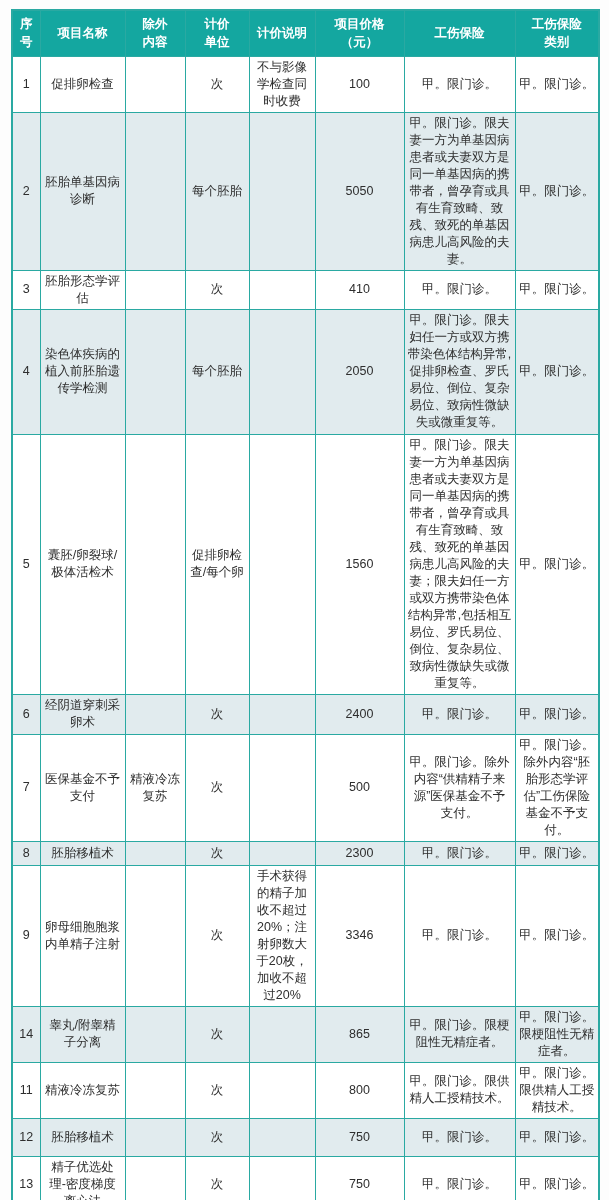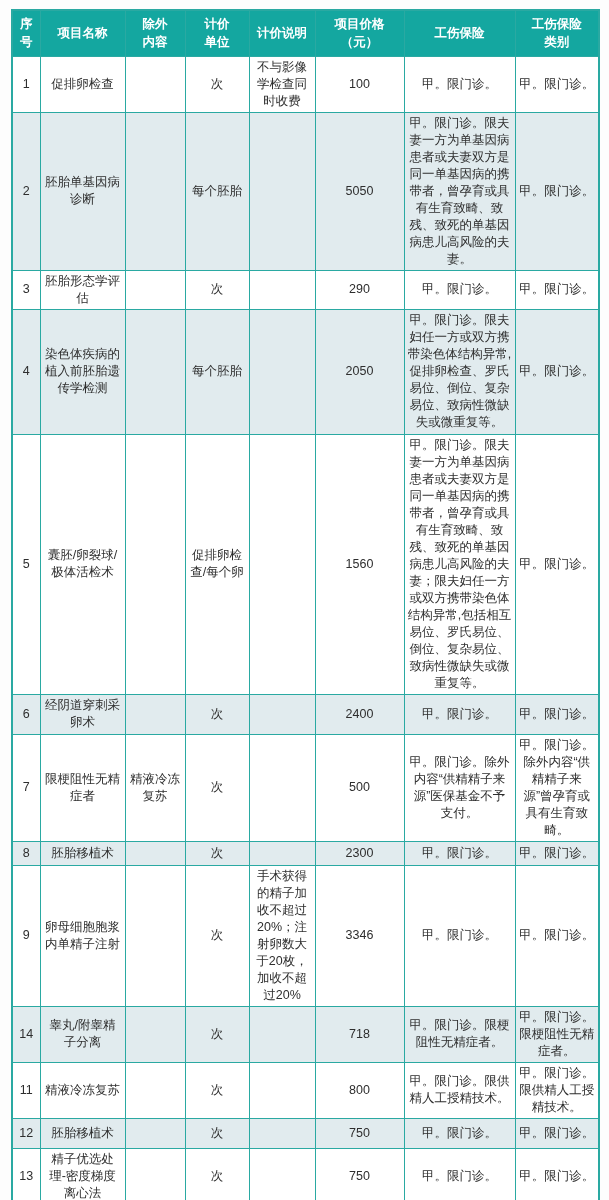--- a/index.html
+++ b/index.html
@@ -55,21 +55,21 @@
   tbody tr:nth-child(2)  { height: 137px; }
   tbody tr:nth-child(3)  { height: 38px; }
   tbody tr:nth-child(4)  { height: 125px; }
   tbody tr:nth-child(5)  { height: 242px; }
   tbody tr:nth-child(6)  { height: 40px; }
   tbody tr:nth-child(7)  { height: 76px; }
   tbody tr:nth-child(8)  { height: 24px; }
   tbody tr:nth-child(9)  { height: 130px; }
   tbody tr:nth-child(10) { height: 55px; }
   tbody tr:nth-child(11) { height: 55px; }
-  tbody tr:nth-child(12) { height: 30px; }
+  tbody tr:nth-child(12) { height: 38px; }
   tbody tr:nth-child(13) { height: 42px; }
   tbody tr:nth-child(14) { height: 35px; }
   tbody tr:nth-child(15) { height: 24px; }
   tbody tr:nth-child(16) { height: 38px; }
 </style>
 </head>
 <body>
 
 <div class="page">
   <table class="price-table">
@@ -119,21 +119,21 @@
           <td>5050</td>
           <td>甲。限门诊。限夫妻一方为单基因病患者或夫妻双方是同一单基因病的携带者，曾孕育或具有生育致畸、致残、致死的单基因病患儿高风险的夫妻。</td>
           <td>甲。限门诊。</td>
         </tr>
         <tr>
           <td>3</td>
           <td>胚胎形态学评估</td>
           <td></td>
           <td>次</td>
           <td></td>
-          <td>290</td>
+          <td>410</td>
           <td>甲。限门诊。</td>
           <td>甲。限门诊。</td>
         </tr>
         <tr>
           <td>4</td>
           <td>染色体疾病的植入前胚胎遗传学检测</td>
           <td></td>
           <td>每个胚胎</td>
           <td></td>
           <td>2050</td>
@@ -155,27 +155,27 @@
           <td>经阴道穿刺采卵术</td>
           <td></td>
           <td>次</td>
           <td></td>
           <td>2400</td>
           <td>甲。限门诊。</td>
           <td>甲。限门诊。</td>
         </tr>
         <tr>
           <td>7</td>
-          <td>限梗阻性无精症者</td>
+          <td>医保基金不予支付</td>
           <td>精液冷冻复苏</td>
           <td>次</td>
           <td></td>
           <td>500</td>
           <td>甲。限门诊。除外内容“供精精子来源”医保基金不予支付。</td>
-          <td>甲。限门诊。除外内容“供精精子来源”曾孕育或具有生育致畸。</td>
+          <td>甲。限门诊。除外内容“胚胎形态学评估”工伤保险基金不予支付。</td>
         </tr>
         <tr>
           <td>8</td>
           <td>胚胎移植术</td>
           <td></td>
           <td>次</td>
           <td></td>
           <td>2300</td>
           <td>甲。限门诊。</td>
           <td>甲。限门诊。</td>
@@ -189,21 +189,21 @@
           <td>3346</td>
           <td>甲。限门诊。</td>
           <td>甲。限门诊。</td>
         </tr>
         <tr>
           <td>14</td>
           <td>睾丸/附睾精子分离</td>
           <td></td>
           <td>次</td>
           <td></td>
-          <td>718</td>
+          <td>865</td>
           <td>甲。限门诊。限梗阻性无精症者。</td>
           <td>甲。限门诊。限梗阻性无精症者。</td>
         </tr>
         <tr>
           <td>11</td>
           <td>精液冷冻复苏</td>
           <td></td>
           <td>次</td>
           <td></td>
           <td>800</td>

